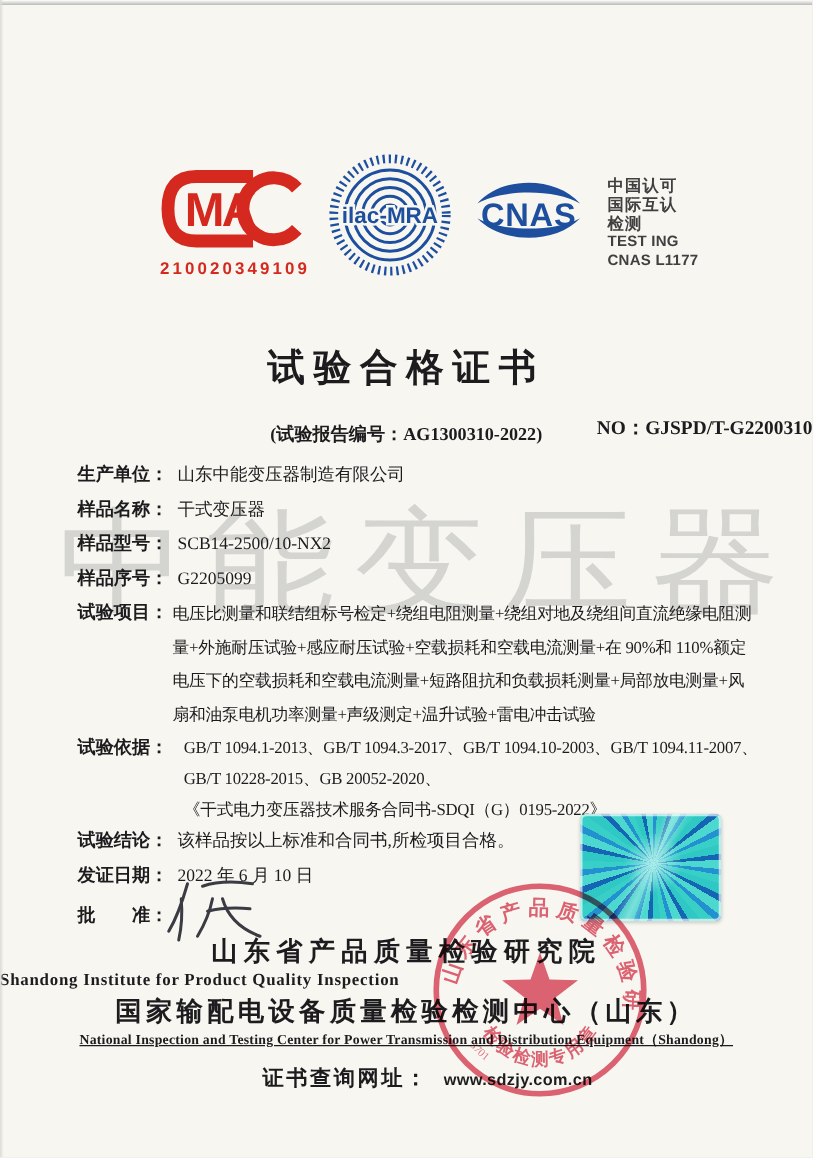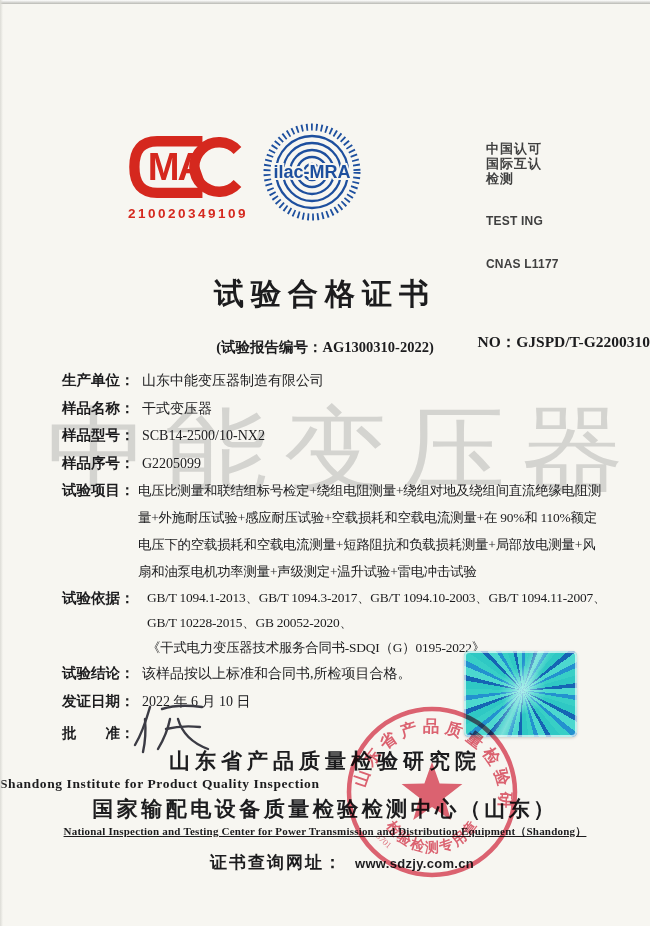--- a/index.html
+++ b/index.html
@@ -28,21 +28,21 @@
     font-family:"Liberation Sans", sans-serif; font-weight:bold;
     font-size:13.5px; letter-spacing:2.5px; white-space:nowrap;
   }
   .ilac{position:absolute; left:262px; top:122px; z-index:2;}
   .cnas{position:absolute; left:374px; top:138px; z-index:2;}
   .accred{
     position:absolute; left:486px; top:141px; z-index:2;
     color:#404040; font-family:"Liberation Sans", sans-serif; font-weight:bold;
   }
   .accred .cn{font-size:13px; line-height:15px; letter-spacing:1px;}
-  .accred .en{font-size:12px; line-height:15px; letter-spacing:.2px;margin-top:28px;}
+  .accred .en{font-size:12px; line-height:15px; letter-spacing:.2px;}
 
   
   .title{
     position:absolute; top:274px; left:0; width:100%; text-align:center; z-index:1;
     font-size:30px; font-weight:bold; letter-spacing:7px; white-space:nowrap;
   }
   .cert-no{position:absolute; top:332px; left:0; width:100%; text-align:right;
     font-size:15.5px; font-weight:bold; z-index:1;}
   .report-no{position:absolute; top:338px; left:0; width:100%; text-align:center;
     font-size:14.5px; font-weight:bold; z-index:1;}
@@ -114,20 +114,27 @@
       <circle cx="50" cy="50" r="45" fill="none" stroke="#1d4f9e" stroke-width="7" stroke-dasharray="1.8 3.1"></circle>
       <circle cx="50" cy="50" r="36" fill="none" stroke="#1d4f9e" stroke-width="2.3"></circle>
       <circle cx="50" cy="50" r="29" fill="none" stroke="#1d4f9e" stroke-width="2.3"></circle>
       <circle cx="50" cy="50" r="22" fill="none" stroke="#1d4f9e" stroke-width="2.3"></circle>
       <circle cx="50" cy="50" r="15" fill="none" stroke="#1d4f9e" stroke-width="2.3"></circle>
       <circle cx="50" cy="50" r="8" fill="none" stroke="#1d4f9e" stroke-width="2.3"></circle>
       <text x="50" y="56" text-anchor="middle" font-family="Liberation Sans, sans-serif" font-weight="bold" font-size="18" fill="#1d4f9e" stroke="#f7f6f1" stroke-width="4" paint-order="stroke">ilac-MRA</text>
     </svg>
   </div>
 
+  <div class="cnas">
+    <svg width="98" height="60" viewBox="0 0 150 92">
+      <path d="M12 38 C42 4, 108 4, 138 38 C108 20, 42 20, 12 38 Z" fill="#1d4f9e"></path>
+      <path d="M12 56 C42 88, 108 88, 138 56 C108 73, 42 73, 12 56 Z" fill="#1d4f9e"></path>
+      <text x="75" y="66" text-anchor="middle" font-family="Liberation Sans, sans-serif" font-weight="bold" font-size="40" fill="#1d4f9e" letter-spacing="1">CNAS</text>
+    </svg>
+  </div>
 
   <div class="accred">
     <div class="cn">中国认可</div>
     <div class="cn">国际互认</div>
     <div class="cn">检测</div>
     <div class="en">TEST ING</div>
     <div class="en">CNAS  L1177</div>
   </div>
 
   <div class="title">试验合格证书</div>

